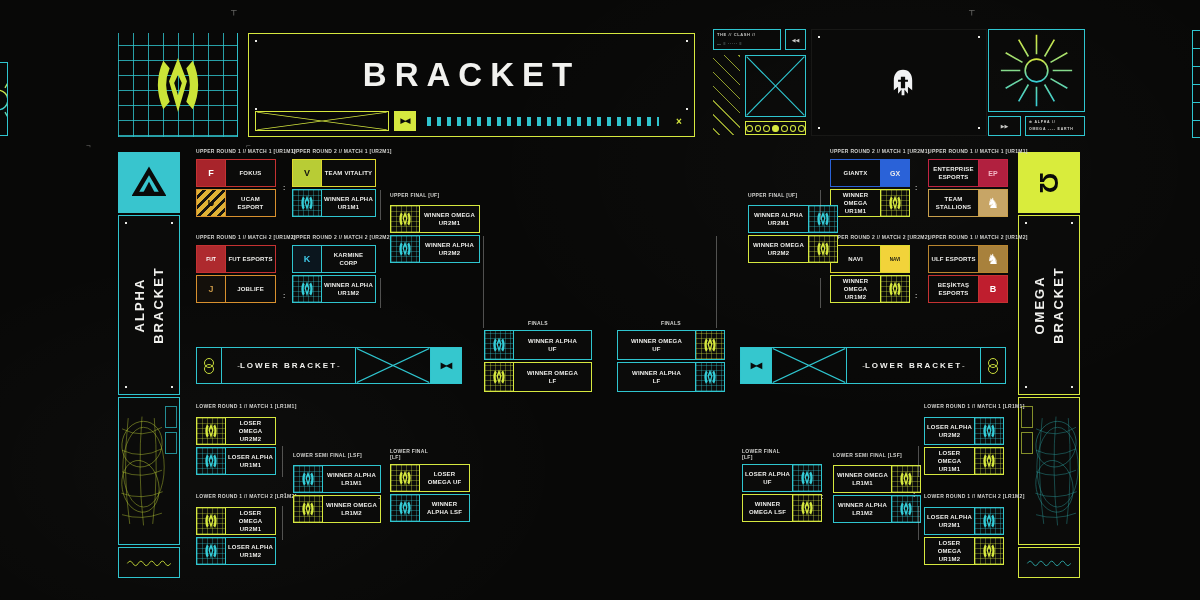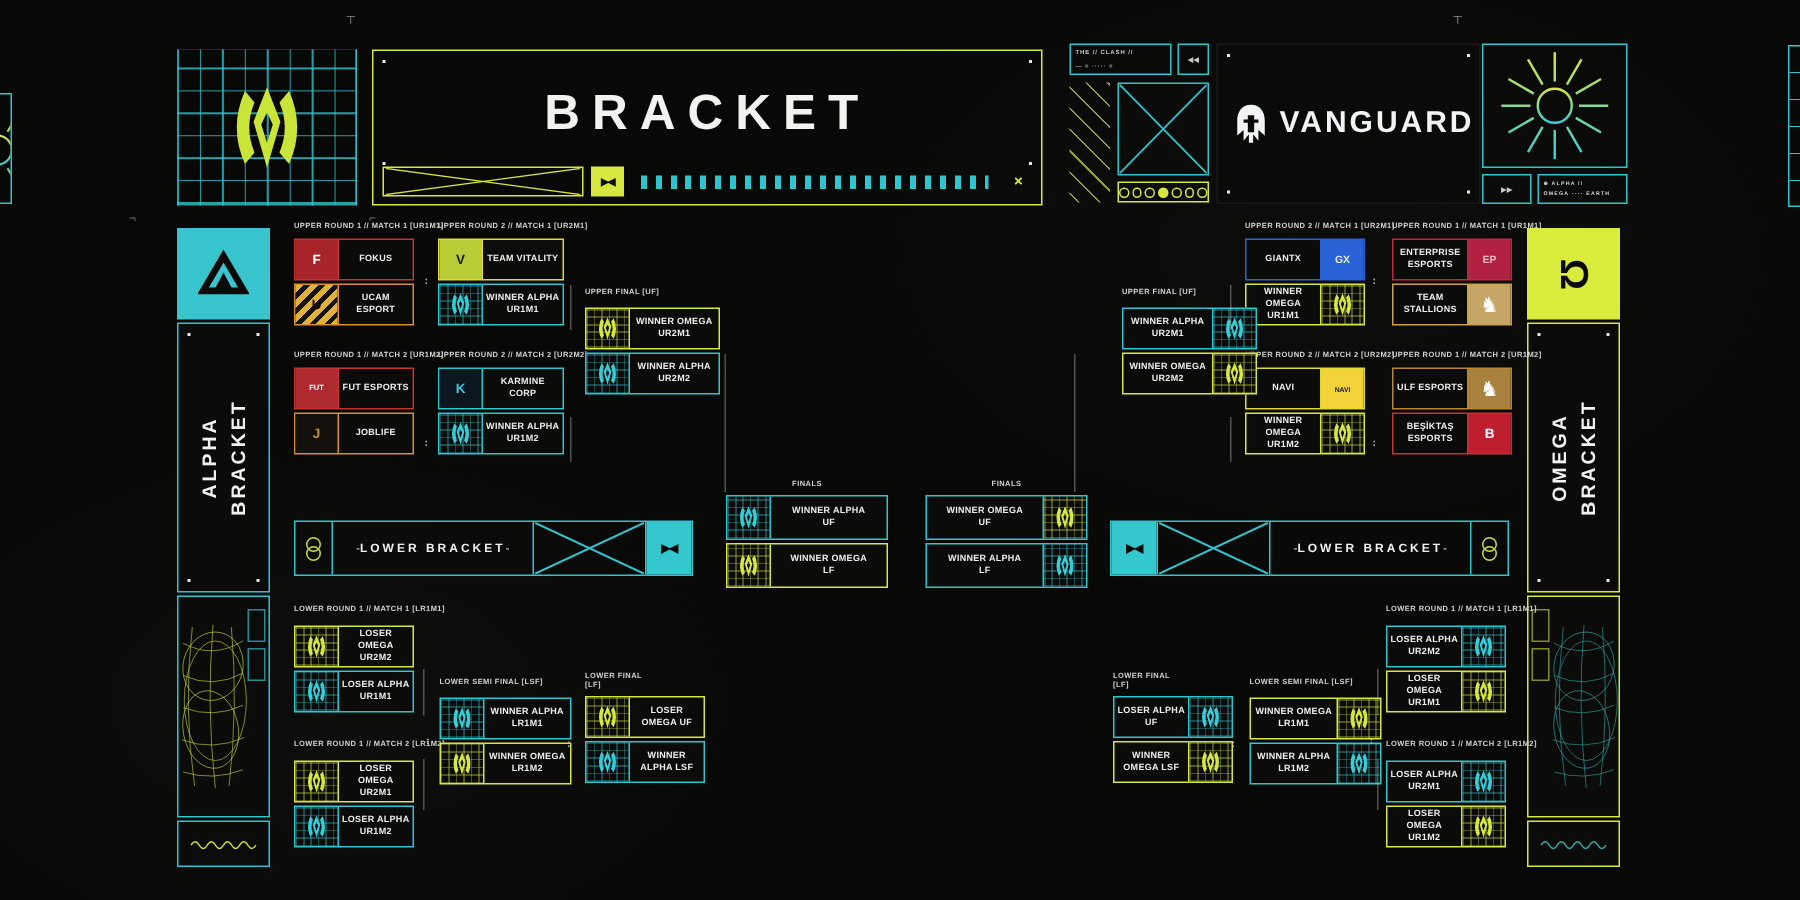--- a/index.html
+++ b/index.html
@@ -207,21 +207,20 @@
   <div class="abs brand cd2">
     <div class="cd cd2">
         <i></i>
         <i></i>
         <i></i>
         <i></i>
       </div>
     <svg viewBox="0 0 34 38" style="width:24px;height:27px">
         <use href="#helm"></use>
       </svg>
-    <span class="bt">VANGUARD</span>
   </div>
   <div class="abs" style="left:988px;top:29px;width:97px;height:83px;border:1px solid #2FC5CF">
     <svg viewBox="0 0 100 100" style="position:absolute;inset:0;width:100%;height:100%">
         <use href="#sun"></use>
       </svg>
   </div>
   <div class="abs" style="left:988px;top:116px;width:33px;height:20px;border:1px solid #2FC5CF;display:flex;align-items:center;justify-content:center;font-size:5px;color:#C8C8C5">
       <span>▶▶</span>
     </div>
   <div class="abs" style="left:1025px;top:116px;width:60px;height:20px;border:1px solid #2FC5CF;padding:2px 3px">

